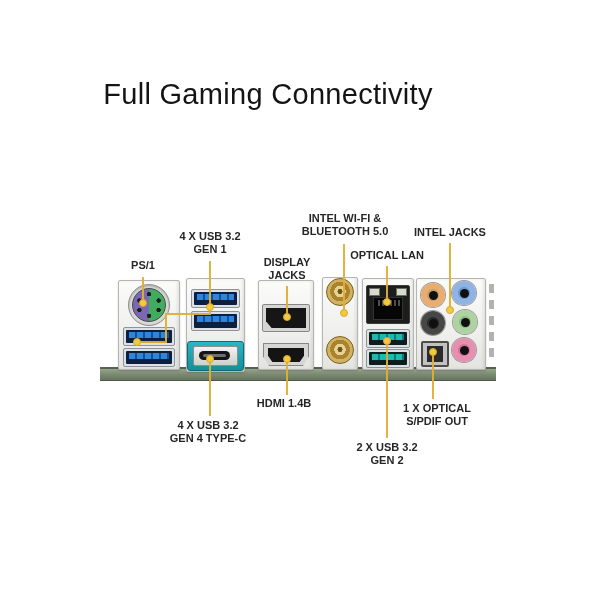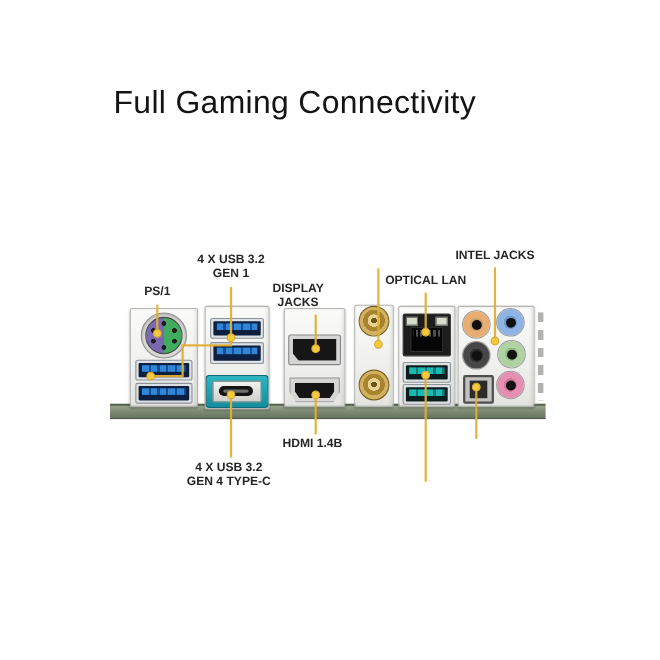--- a/index.html
+++ b/index.html
@@ -97,36 +97,48 @@
 
   <div class="title">Full Gaming Connectivity</div>
 
   <div class="lbl" style="left:143px;top:259px">
     <span>PS/1</span>
   </div>
   <div class="lbl" style="left:210px;top:230px">
     <span>4 X USB 3.2</span>
     <span>GEN 1</span>
   </div>
-  <div class="lbl" style="left:271px;top:256px">
+  <div class="lbl" style="left:287px;top:256px">
     <span>DISPLAY</span>
     <span>JACKS</span>
+  </div>
+  <div class="lbl" style="left:345px;top:212px">
+    <span>INTEL WI-FI &amp;</span>
+    <span>BLUETOOTH 5.0</span>
   </div>
   <div class="lbl" style="left:387px;top:249px">
     <span>OPTICAL LAN</span>
   </div>
   <div class="lbl" style="left:450px;top:226px">
     <span>INTEL JACKS</span>
   </div>
   <div class="lbl" style="left:284px;top:397px">
     <span>HDMI 1.4B</span>
   </div>
   <div class="lbl" style="left:208px;top:419px">
     <span>4 X USB 3.2</span>
     <span>GEN 4 TYPE-C</span>
+  </div>
+  <div class="lbl" style="left:387px;top:441px">
+    <span>2 X USB 3.2</span>
+    <span>GEN 2</span>
+  </div>
+  <div class="lbl" style="left:437px;top:402px">
+    <span>1 X OPTICAL</span>
+    <span>S/PDIF OUT</span>
   </div>
 
   <div class="pcb"></div>
 
   <div class="block" style="left:118px;top:280px;width:60px;height:88px"></div>
   <div class="ps2-outer">
     <div class="ps2-inner"></div>
   </div>
   <div class="usb-a" style="left:123px;top:327px;width:50px;height:17px">
       <div class="cavity"></div>

